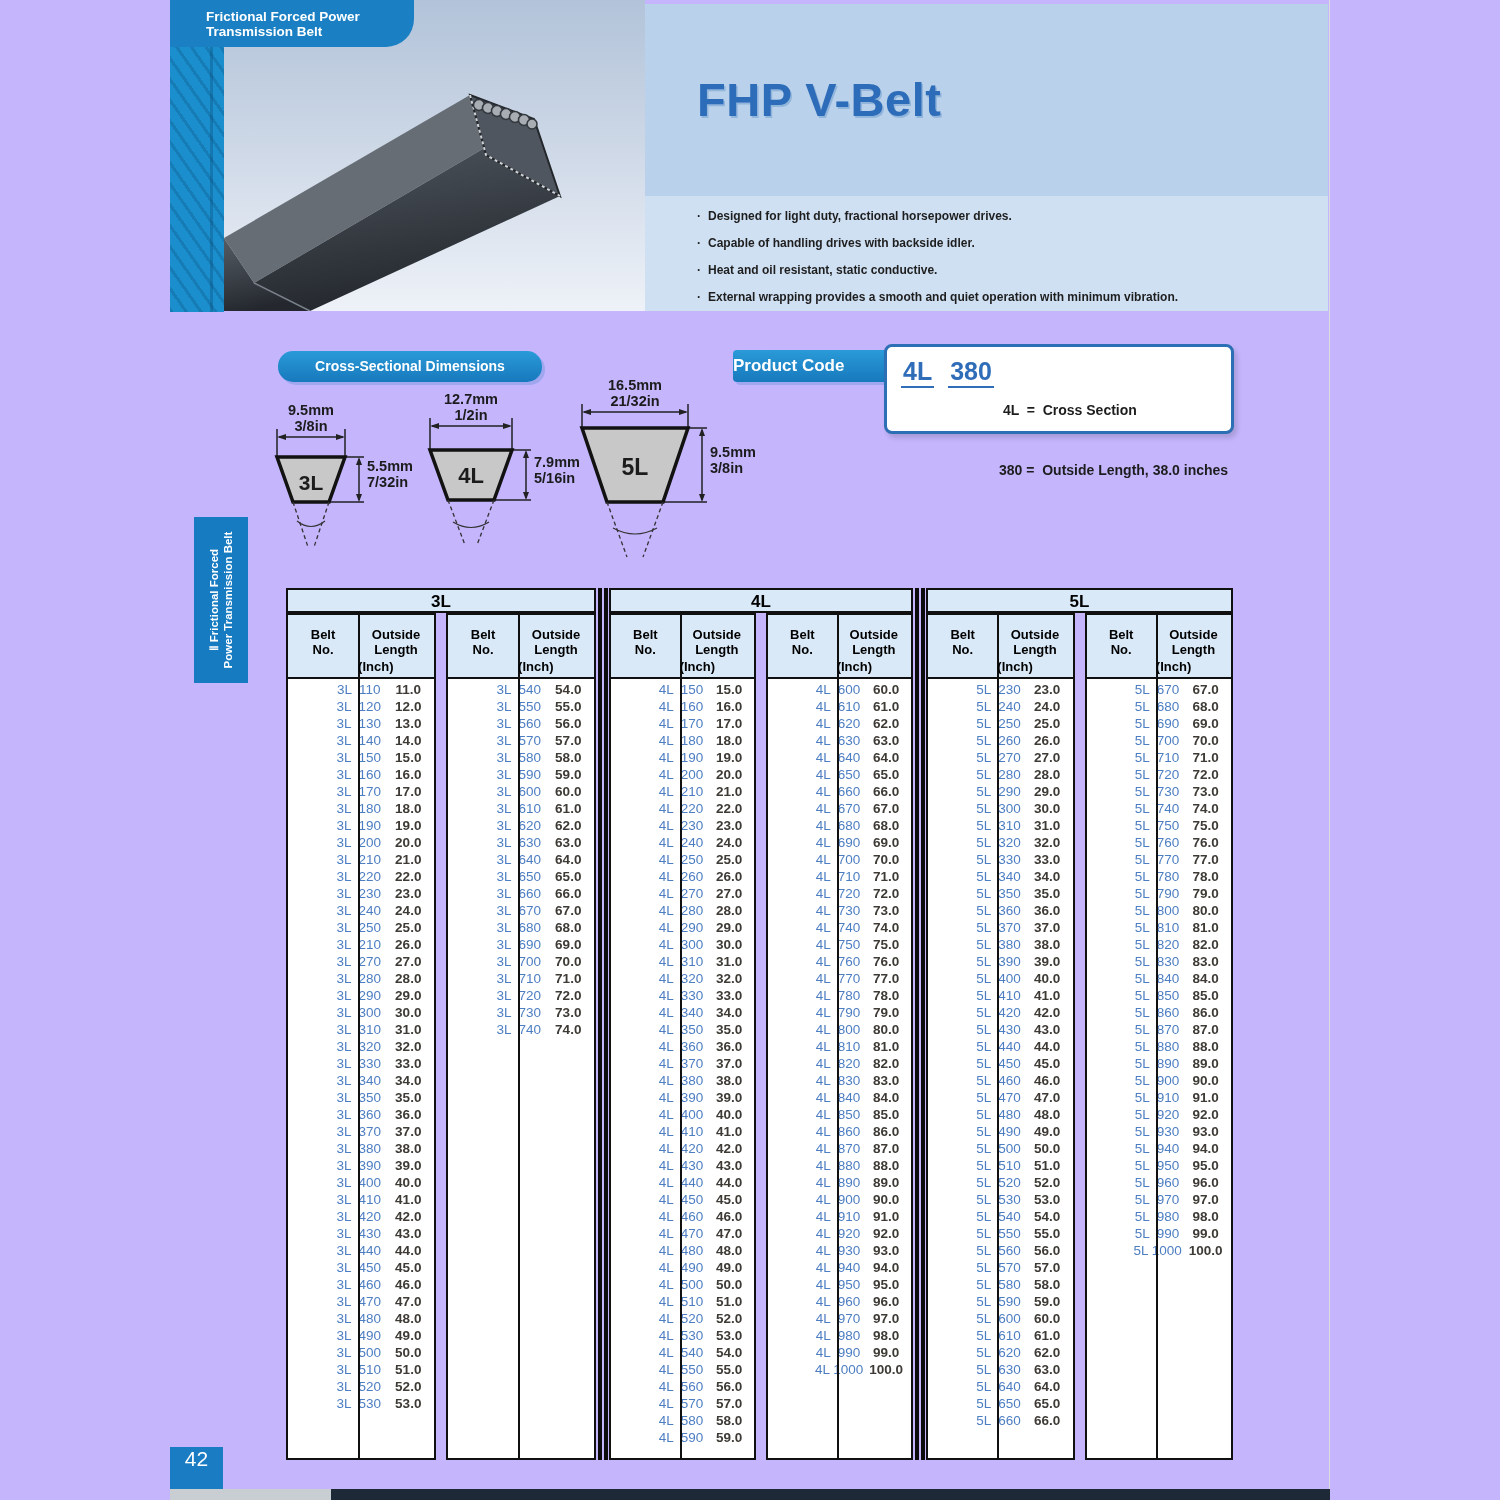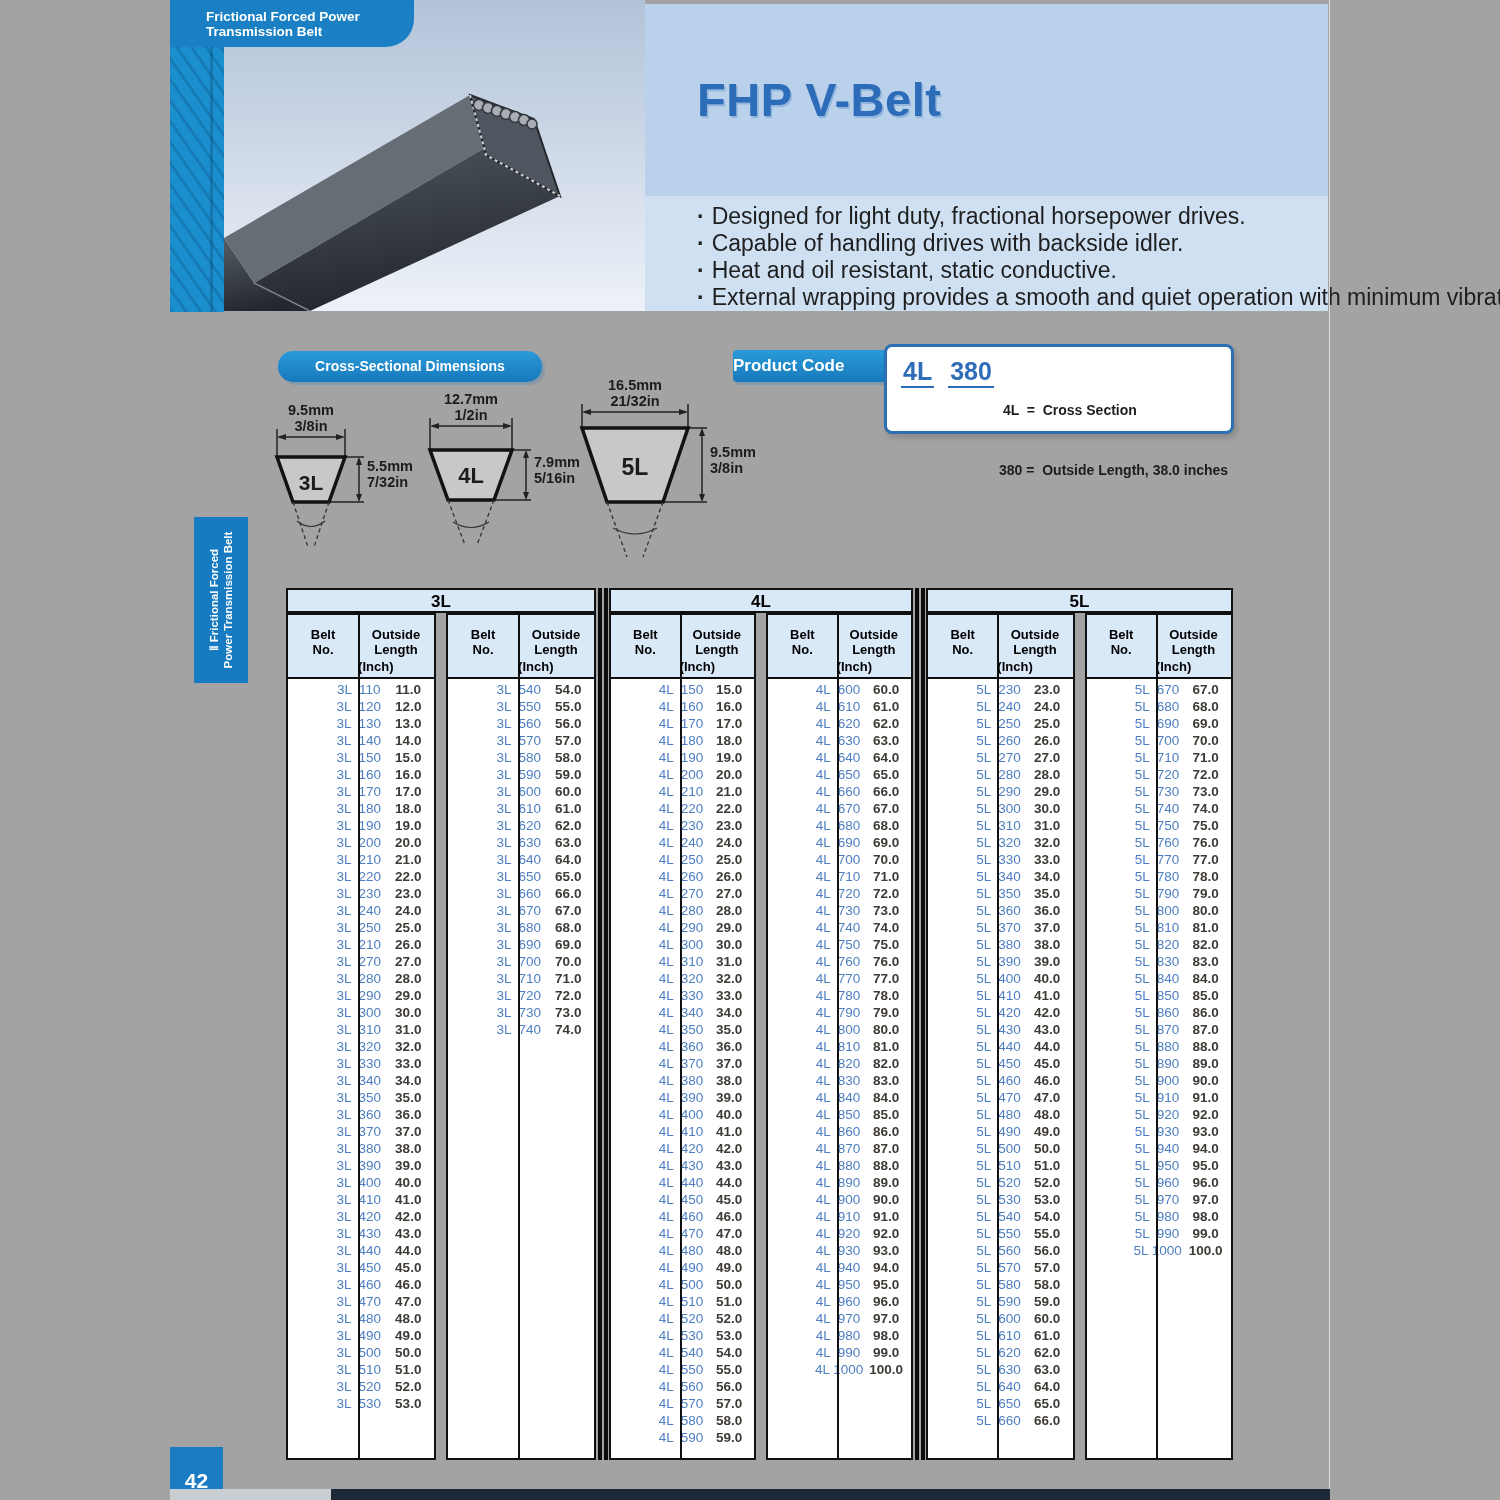--- a/index.html
+++ b/index.html
@@ -1,16 +1,16 @@
 <!DOCTYPE html>
 <html><head>
 <meta charset="utf-8">
 <style>
   html,body{margin:0;padding:0;background:#ffffff;}
-  .sheet{position:relative;width:1500px;height:1500px;background:#a3a3a3;overflow:hidden;
+  .sheet{position:relative;width:1500px;height:1500px;background:#c4b5fd;overflow:hidden;
          font-family:"Liberation Sans",sans-serif;}
   .abs{position:absolute;}
 
   
   .strip{left:170px;top:0;width:54px;height:312px;background:#1b8ecd;}
   .strip .hatch{position:absolute;inset:0;
     background:repeating-linear-gradient(55deg, rgba(6,60,100,.22) 0 3px, transparent 3px 12px);}
   .strip .vline{position:absolute;left:40px;top:0;width:3px;height:100%;background:rgba(6,60,100,.28);}
 
   
@@ -21,21 +21,21 @@
   
   .gradpanel{left:224px;top:0;width:421px;height:311px;
              background:linear-gradient(180deg,#b2c3d9 0%,#ccd7e6 45%,#eef2f8 100%);}
 
   
   .hero-top{left:645px;top:4px;width:683px;height:192px;background:#b9d1ea;}
   .hero-bullets{left:645px;top:196px;width:683px;height:115px;background:#cfe0f3;
                 padding:7px 0 0 52px;box-sizing:border-box;}
   .hero-title{position:absolute;left:52px;top:68px;font-size:47px;font-weight:bold;
               color:#2d6cb8;letter-spacing:.5px;text-shadow:1.5px 1.5px 0 rgba(45,108,184,.28);}
-  .bullet{font-size:23px;font-weight:normal;color:#1e1e1e;line-height:27px;white-space:nowrap;}
+  .bullet{font-size:12px;font-weight:bold;color:#1e1e1e;line-height:27px;white-space:nowrap;}
   .bullet::before{content:"·";font-weight:900;margin-right:7px;}
 
   
   .pill{background:linear-gradient(#2a9ad8,#1779bd);color:#fff;font-weight:bold;
         border-radius:15px;box-shadow:3px 3px 0 rgba(30,120,190,.22);}
   .csd{left:278px;top:351px;width:264px;height:31px;font-size:14px;text-align:center;line-height:31px;}
   .pcl{left:733px;top:350px;width:158px;height:32px;font-size:17px;line-height:32px;
        padding-left:0;box-sizing:border-box;border-radius:4px;}
 
   
@@ -47,21 +47,21 @@
          line-height:20px;white-space:pre;}
 
   
   .sidetab{left:194px;top:517px;width:54px;height:166px;background:#177bc2;}
   .sidetab .rot{position:absolute;left:50%;top:50%;width:166px;height:54px;
         transform:translate(-50%,-50%) rotate(-90deg);display:flex;flex-direction:column;
         justify-content:center;text-align:center;color:#fff;font-weight:bold;font-size:11.5px;line-height:14px;}
 
   
   .pagenum{left:170px;top:1447px;width:53px;height:46px;background:#1a7cc2;color:#fff;
-           font-size:21px;font-weight:bold;display:flex;align-items:flex-end;justify-content:center;}
+           font-size:21px;font-weight:normal;display:flex;align-items:flex-start;justify-content:center;}
   .bar-light{left:170px;top:1489px;width:161px;height:11px;background:#c9ced3;}
   .bar-dark{left:331px;top:1489px;width:999px;height:11px;background:#1d2936;}
   .pageedge{left:1329px;top:0;width:1px;height:1489px;background:#dcdcdc;}
 
   
   .section{position:absolute;top:588px;}
   .band{height:25px;background:#d9e9f7;border:2px solid #101010;font-weight:bold;font-size:17px;
         text-align:center;line-height:23px;box-sizing:border-box;color:#000;}
   .cols{display:flex;gap:10px;height:847px;}
   .subtable{flex:1;position:relative;border:2.5px solid #101010;background:#fff;

